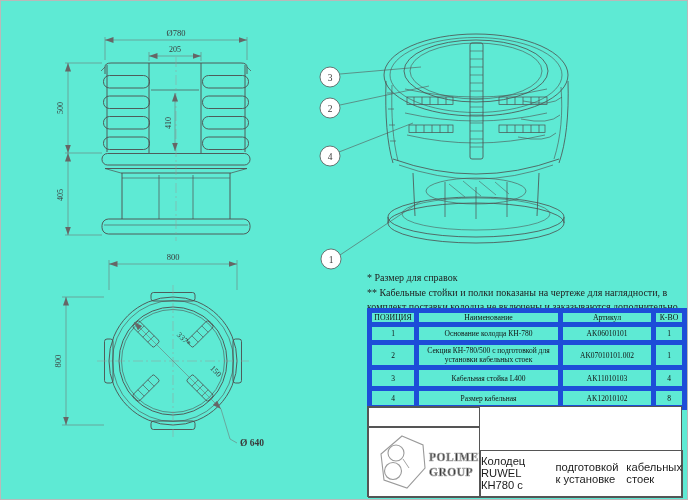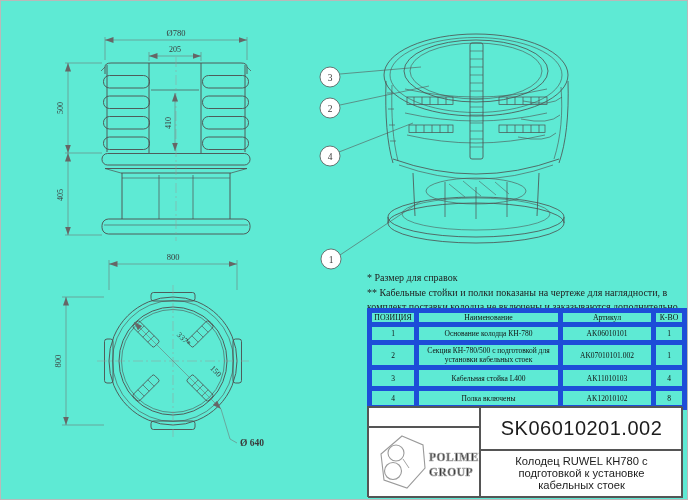--- a/index.html
+++ b/index.html
@@ -26,21 +26,21 @@
   
   .tblock{
     display:grid;width:315px;height:91px;box-sizing:border-box;
     grid-template-columns:112px 203px;grid-template-rows:20px 23px 48px;
     border:1px solid #555;background:#fff;
   }
   .tb-cell{border:1px solid #555;box-sizing:border-box;display:flex;align-items:center;justify-content:center;}
   .tb-empty{grid-column:1;grid-row:1;}
   .tb-logo{grid-column:1;grid-row:2 / span 2;}
   .tb-doc{grid-column:2;grid-row:1 / span 2;font-family:"Liberation Sans",sans-serif;font-size:20px;letter-spacing:.5px;color:#1c1c1c;}
-  .tb-title{grid-column:2;grid-row:3;font-family:"Liberation Sans",sans-serif;font-size:11.2px;line-height:11.8px;text-align:left;color:#1c1c1c;flex-direction:column;}
+  .tb-title{grid-column:2;grid-row:3;font-family:"Liberation Sans",sans-serif;font-size:11.2px;line-height:11.8px;text-align:left;color:#1c1c1c;flex-direction:row;}
 </style>
 </head>
 <body>
 
 <div class="canvas">
 
   <svg class="overlay" style="left:0;top:0" width="686" height="498" viewBox="0 0 686 498">
     <defs>
       <marker id="ae" markerWidth="10" markerHeight="8" refX="8.5" refY="4" orient="auto" markerUnits="userSpaceOnUse">
         <path d="M0,1 L8.5,4 L0,7 Z" fill="#666"></path>
@@ -249,21 +249,21 @@
       <td>1</td>
     </tr>
     <tr style="height:21px">
       <td>3</td>
       <td>Кабельная стойка L400</td>
       <td>AK11010103</td>
       <td>4</td>
     </tr>
     <tr style="height:19px">
       <td>4</td>
-      <td>Полка включены</td>
+      <td>Размер кабельная</td>
       <td>AK12010102</td>
       <td>8</td>
     </tr>
   </tbody>
     </table>
 
   <div class="tblock overlay" style="left:366px;top:405px">
     <div class="tb-cell tb-empty"></div>
     <div class="tb-cell tb-logo">
       <svg width="110" height="69" viewBox="0 0 110 69">
@@ -272,21 +272,20 @@
           <circle cx="27" cy="25" r="8"></circle>
           <circle cx="24" cy="43" r="8.5"></circle>
           <path d="M34,31 L40,40" stroke-width="0.9"></path>
         </g>
         <g font-family="Liberation Sans, sans-serif" font-weight="bold" font-size="11.5" fill="none" stroke="#a6a6a6" stroke-width="0.7" letter-spacing="0.5">
           <text x="60" y="33">POLIMER</text>
           <text x="60" y="48">GROUP</text>
         </g>
       </svg>
     </div>
-    <div class="tb-cell tb-doc">SK06010201.002</div>
     <div class="tb-cell tb-title">
       <span>Колодец RUWEL КН780 с</span>
       <span>подготовкой к установке</span>
       <span>кабельных стоек</span>
     </div>
   </div>
 
 </div>
 
 </body></html>

